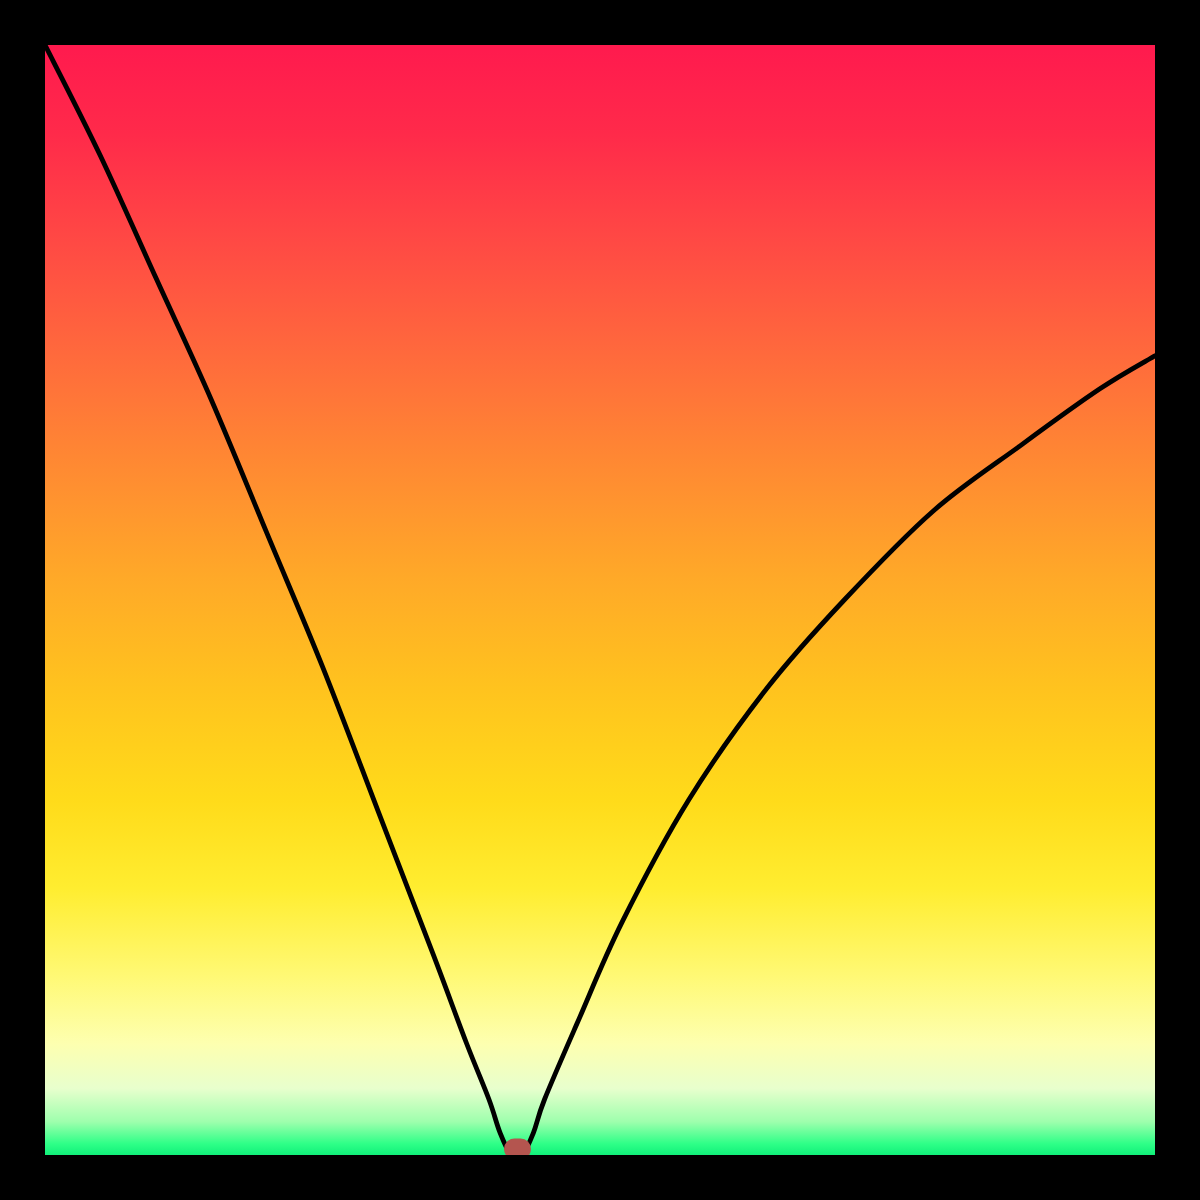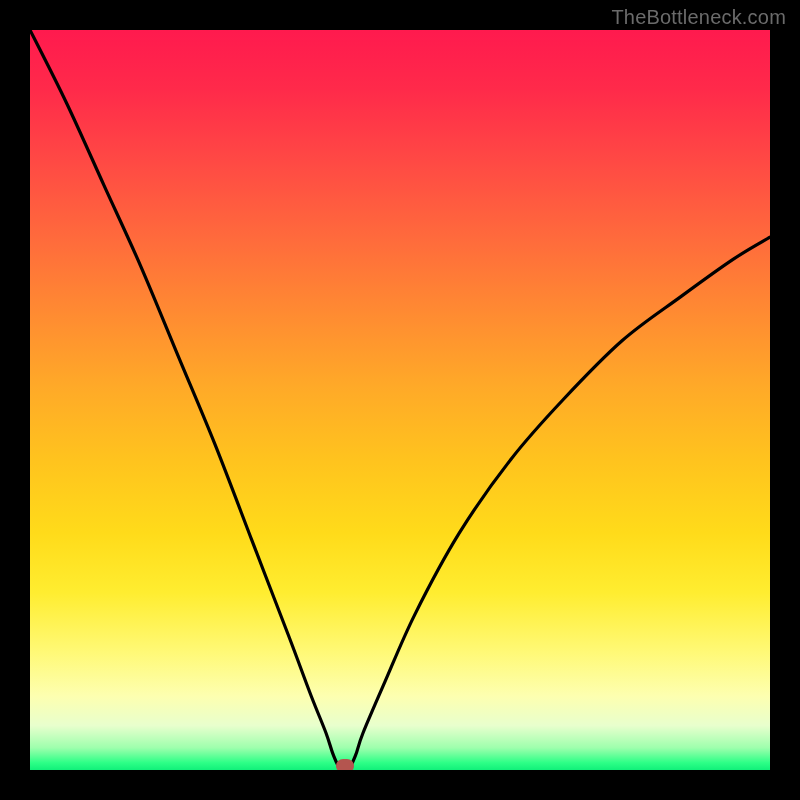--- a/index.html
+++ b/index.html
@@ -70,21 +70,20 @@
     height: 14px;
     background: #b4554f;
     border-radius: 7px;
     transform: translate(-50%, -50%);
   }
 </style>
 </head>
 <body>
 
 <div class="frame">
-  <div class="watermark">TheBottleneck.com</div>
 
   <div class="plot-area">
     <div class="gradient-bg"></div>
 
     <svg class="curve" viewBox="0 0 740 740" preserveAspectRatio="none">
       <path id="curve-path" fill="none" stroke="#000000" stroke-width="3.2" stroke-linecap="round" stroke-linejoin="round" d="M 0.0 0.0 C 6.2 12.3, 24.7 48.1, 37.0 74.0 C 49.3 99.9, 61.7 128.3, 74.0 155.4 C 86.3 182.5, 98.7 208.4, 111.0 236.8 C 123.3 265.2, 135.7 296.0, 148.0 325.6 C 160.3 355.2, 172.7 383.6, 185.0 414.4 C 197.3 445.2, 209.7 478.5, 222.0 510.6 C 234.3 542.7, 249.1 580.9, 259.0 606.8 C 268.9 632.7, 275.0 650.0, 281.2 666.0 C 287.4 682.0, 292.3 693.1, 296.0 703.0 C 299.7 712.9, 300.9 719.0, 303.4 725.2 C 305.9 731.4, 308.3 737.5, 310.8 740.0 C 313.3 742.5, 315.7 742.5, 318.2 740.0 C 320.7 737.5, 323.1 731.4, 325.6 725.2 C 328.1 719.0, 328.1 715.3, 333.0 703.0 C 337.9 690.7, 346.6 670.9, 355.2 651.2 C 363.8 631.5, 372.5 609.3, 384.8 584.6 C 397.1 559.9, 413.2 529.1, 429.2 503.2 C 445.2 477.3, 463.7 451.4, 481.0 429.2 C 498.3 407.0, 514.3 389.7, 532.8 370.0 C 551.3 350.3, 572.3 328.1, 592.0 310.8 C 611.7 293.5, 632.7 280.0, 651.2 266.4 C 669.7 252.8, 688.2 239.3, 703.0 229.4 C 717.8 219.5, 733.8 210.9, 740.0 207.2"></path>
     </svg>
 
     <div class="marker" id="marker" style="left: 314.5px; top: 736px; background: rgb(180, 85, 79);"></div>
   </div>

